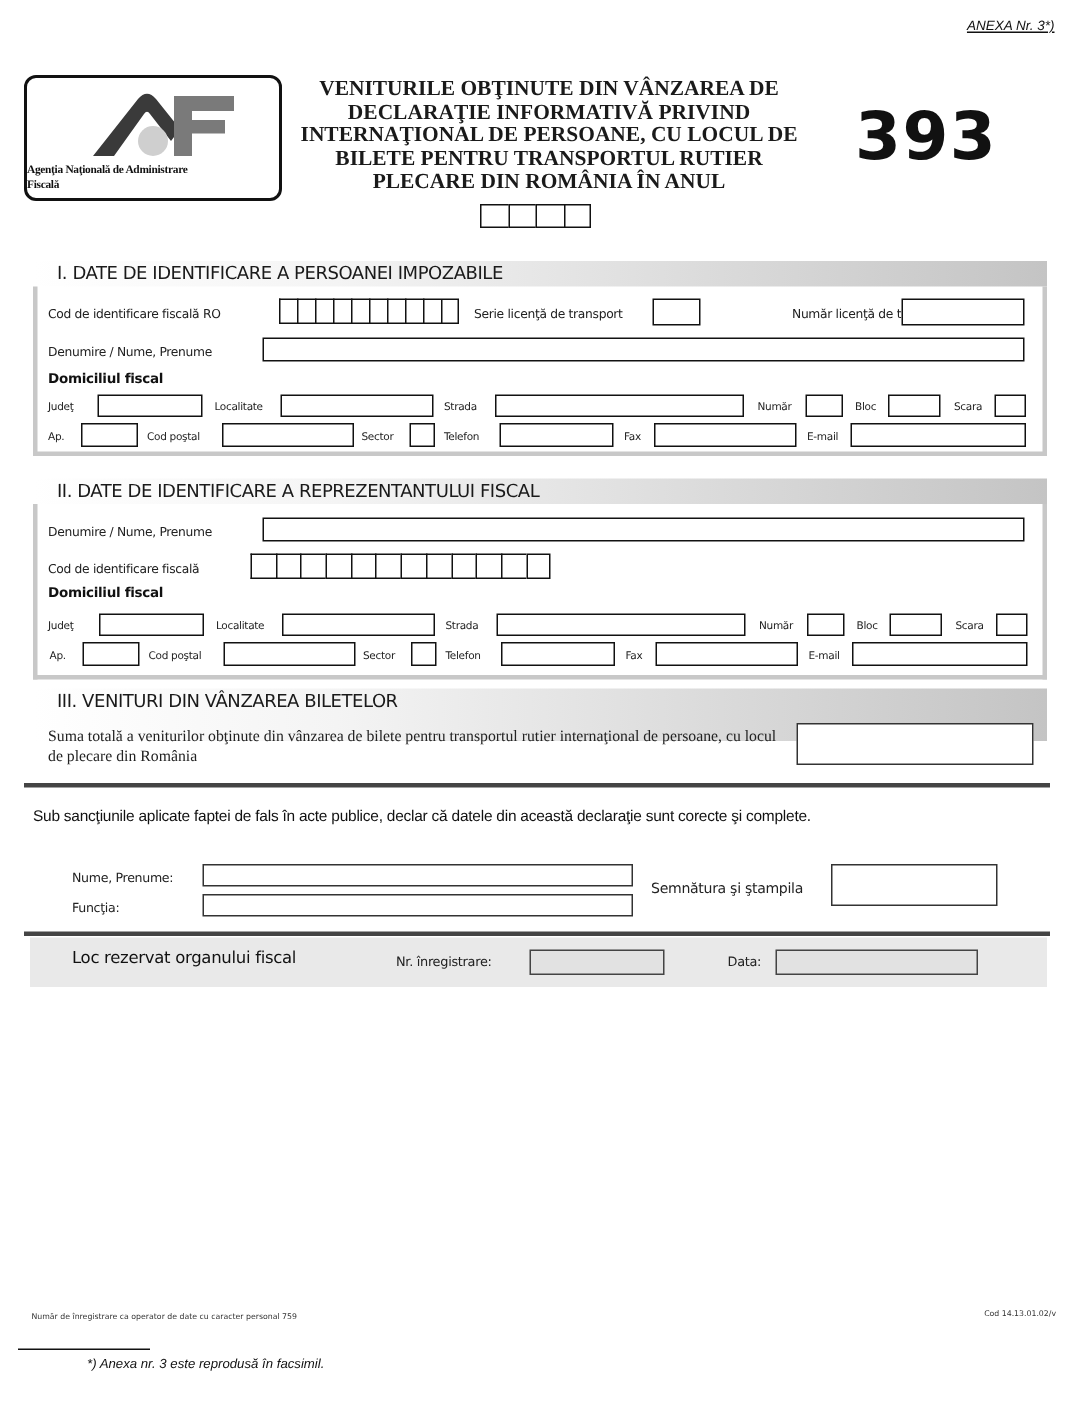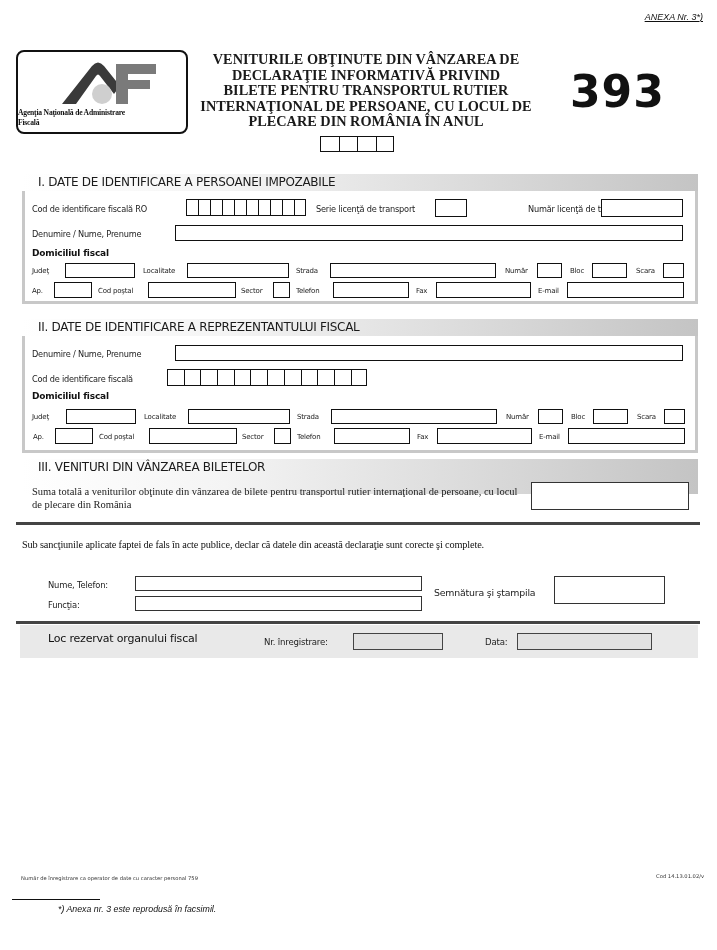--- a/index.html
+++ b/index.html
@@ -32,21 +32,21 @@
   .lbl { position: absolute; font-family: "DejaVu Sans", sans-serif; font-size: 8.2px; color: #222; white-space: nowrap; letter-spacing: -0.2px; }
   .lbl-sm { font-size: 7px; }
   .lbl-b { font-weight: bold; font-size: 9px; color: #111; }
   .fld { position: absolute; border: 1px solid #111; background: #fff; height: 16px; }
   .fld.thick { border-width: 1.5px; }
   .cif-cells .c { width: 12px; height: 17px; }
   .cif2-cells .c { width: 16.7px; height: 17px; }
 
   .sec3-text { left: 32px; top: 485px; width: 490px; font-family: "Liberation Serif", serif; font-size: 10.5px; line-height: 13px; color: #222; }
   .rule { left: 16px; width: 684px; height: 3px; background: #444; }
-  .decl { left: 22px; top: 539px; font-family: Liberation Serif, serif; font-size: 10.3px; color: #111; letter-spacing: -0.15px; }
+  .decl { left: 22px; top: 539px; font-family: Liberation Sans, sans-serif; font-size: 10.3px; color: #111; letter-spacing: -0.15px; }
   .reserve { left: 20px; top: 625px; width: 678px; height: 33px; background: #e9e9e9; }
   .fld.grey { background: #e2e2e2; border-color: #444; }
 
   .foot-small { font-family: "DejaVu Sans", sans-serif; font-size: 5.2px; color: #333; }
   .foot-line { left: 12px; top: 899px; width: 88px; height: 1px; background: #111; }
   .foot-note { left: 58px; top: 904px; font-family: "Liberation Sans", sans-serif; font-size: 8.8px; color: #111; font-style: italic; }
 </style>
 </head>
 <body>
 
@@ -60,22 +60,22 @@
   </svg>
   <div class="logo-text">
     <div>Agenţia Naţională de Administrare</div>
     <div>Fiscală</div>
   </div>
 </div>
 
 <div class="abs title">
   <div>VENITURILE OBŢINUTE DIN VÂNZAREA DE</div>
   <div>DECLARAŢIE INFORMATIVĂ PRIVIND</div>
+  <div>INTERNAŢIONAL DE PERSOANE, CU LOCUL DE</div>
   <div>BILETE PENTRU TRANSPORTUL RUTIER</div>
-  <div>INTERNAŢIONAL DE PERSOANE, CU LOCUL DE</div>
   <div>PLECARE DIN ROMÂNIA ÎN ANUL</div>
 </div>
 
 <div class="abs formno">393</div>
 
 <div class="cells year-cells">
     <div class="c"></div>
     <div class="c"></div>
     <div class="c"></div>
     <div class="c"></div>
@@ -190,21 +190,21 @@
 <div class="abs sec-head" style="top:459px;">
   <span>III. VENITURI DIN VÂNZAREA BILETELOR</span>
 </div>
 <div class="abs sec3-text">Suma totală a veniturilor obţinute din vânzarea de bilete pentru transportul rutier internaţional de persoane, cu locul de plecare din România</div>
 <div class="fld" style="left:531px;top:482px;width:158px;height:28px;border-color:#333;"></div>
 
 <div class="abs rule" style="top:522px;"></div>
 
 <div class="abs decl">Sub sancţiunile aplicate faptei de fals în acte publice, declar că datele din această declaraţie sunt corecte şi complete.</div>
 
-<span class="lbl" style="left:48px;top:580px;font-size:8.4px;">Nume, Telefon:</span>
+<span class="lbl" style="left:48px;top:580px;font-size:8.4px;">Nume, Prenume:</span>
 <div class="fld" style="left:135px;top:576px;width:287px;height:15px;border-color:#333;"></div>
 <span class="lbl" style="left:48px;top:600px;font-size:8.4px;">Funcţia:</span>
 <div class="fld" style="left:135px;top:596px;width:287px;height:15px;border-color:#333;"></div>
 <span class="lbl" style="left:434px;top:587px;font-size:9.4px;">Semnătura şi ştampila</span>
 <div class="fld" style="left:554px;top:576px;width:111px;height:28px;border-color:#333;"></div>
 
 <div class="abs rule" style="top:621px;"></div>
 
 <div class="abs reserve"></div>
 <span class="lbl" style="left:48px;top:632px;font-size:11px;color:#111;">Loc rezervat organului fiscal</span>

